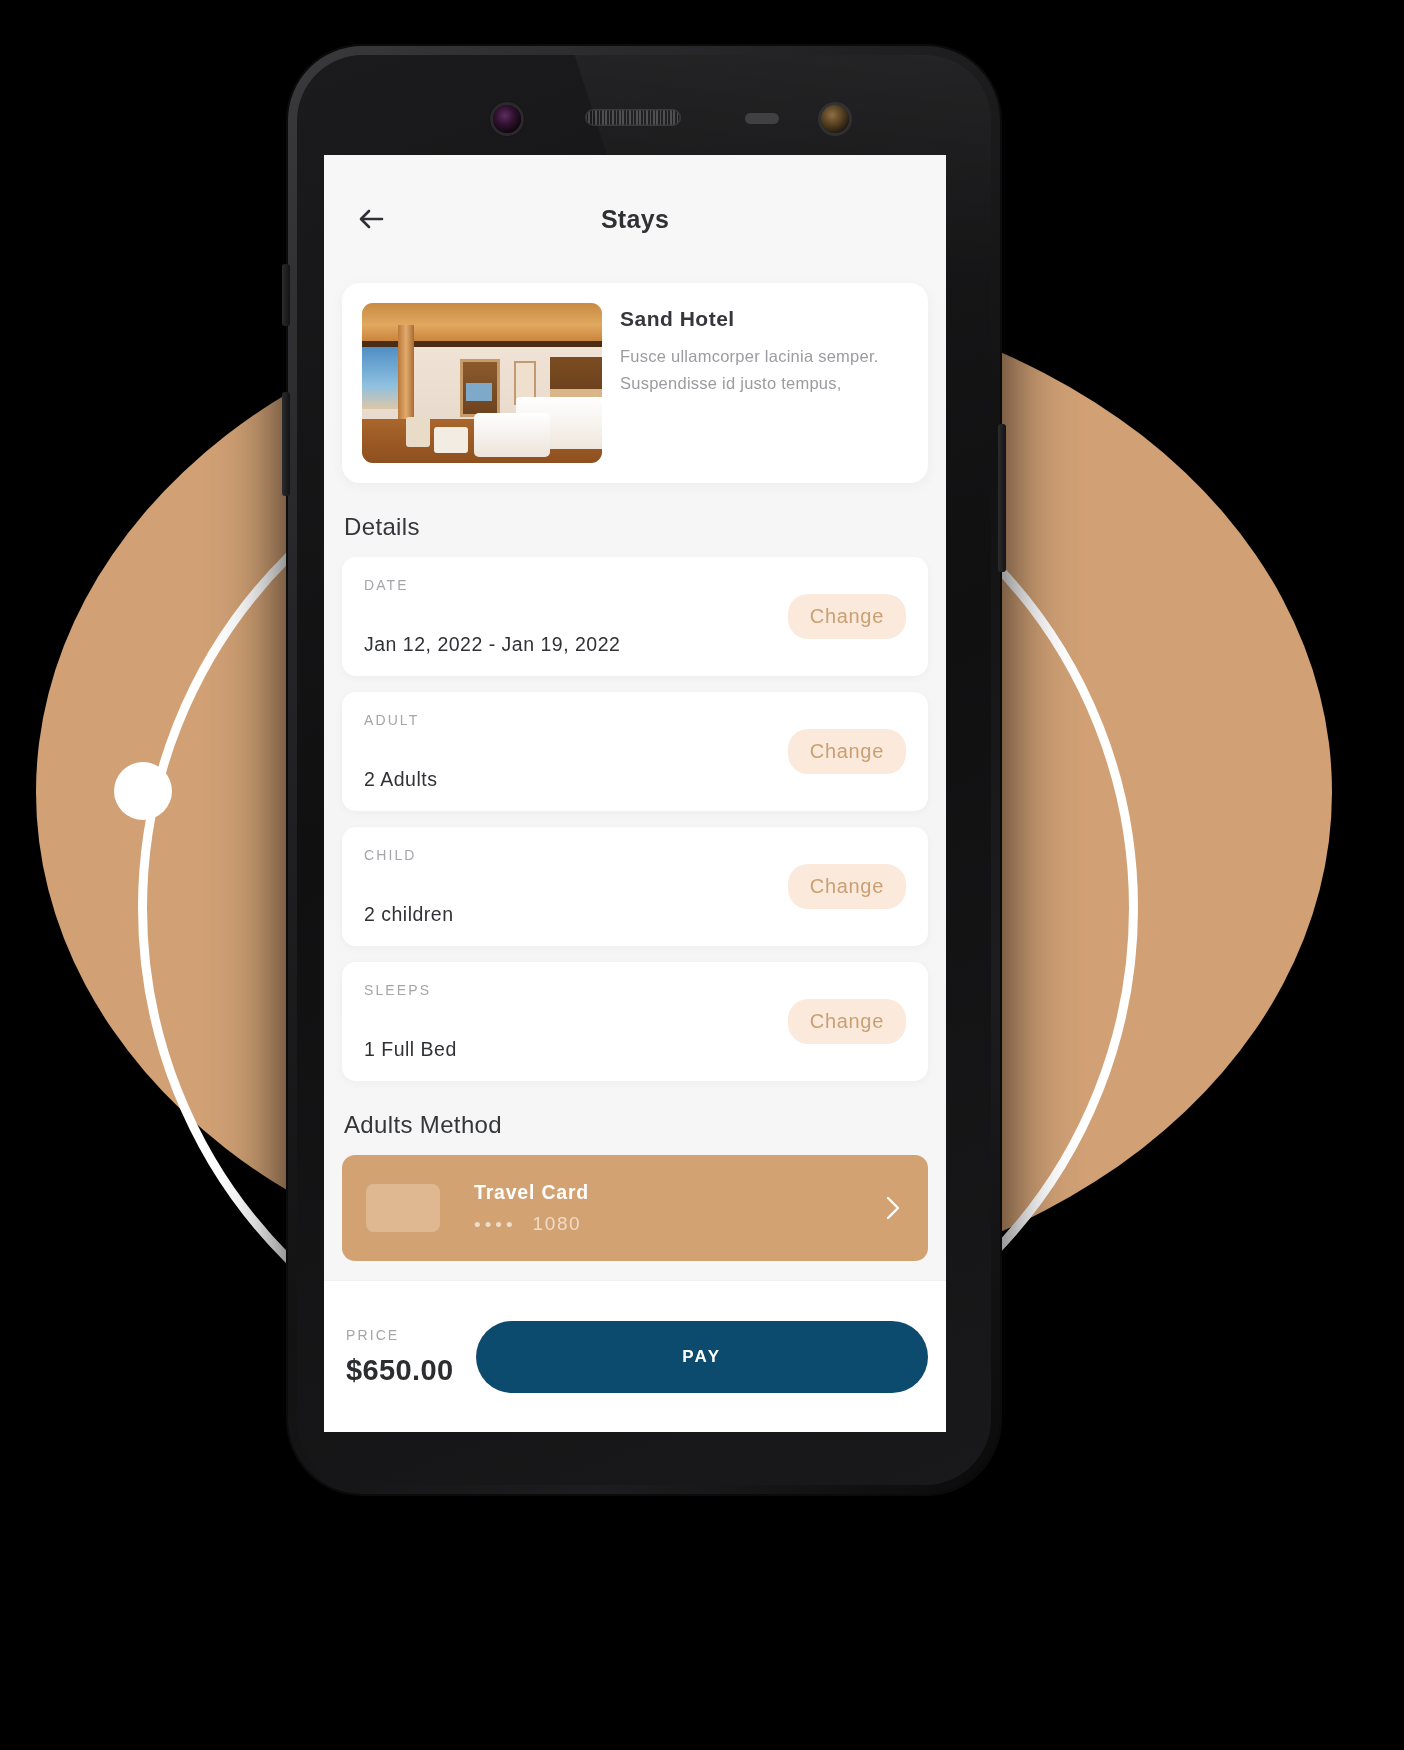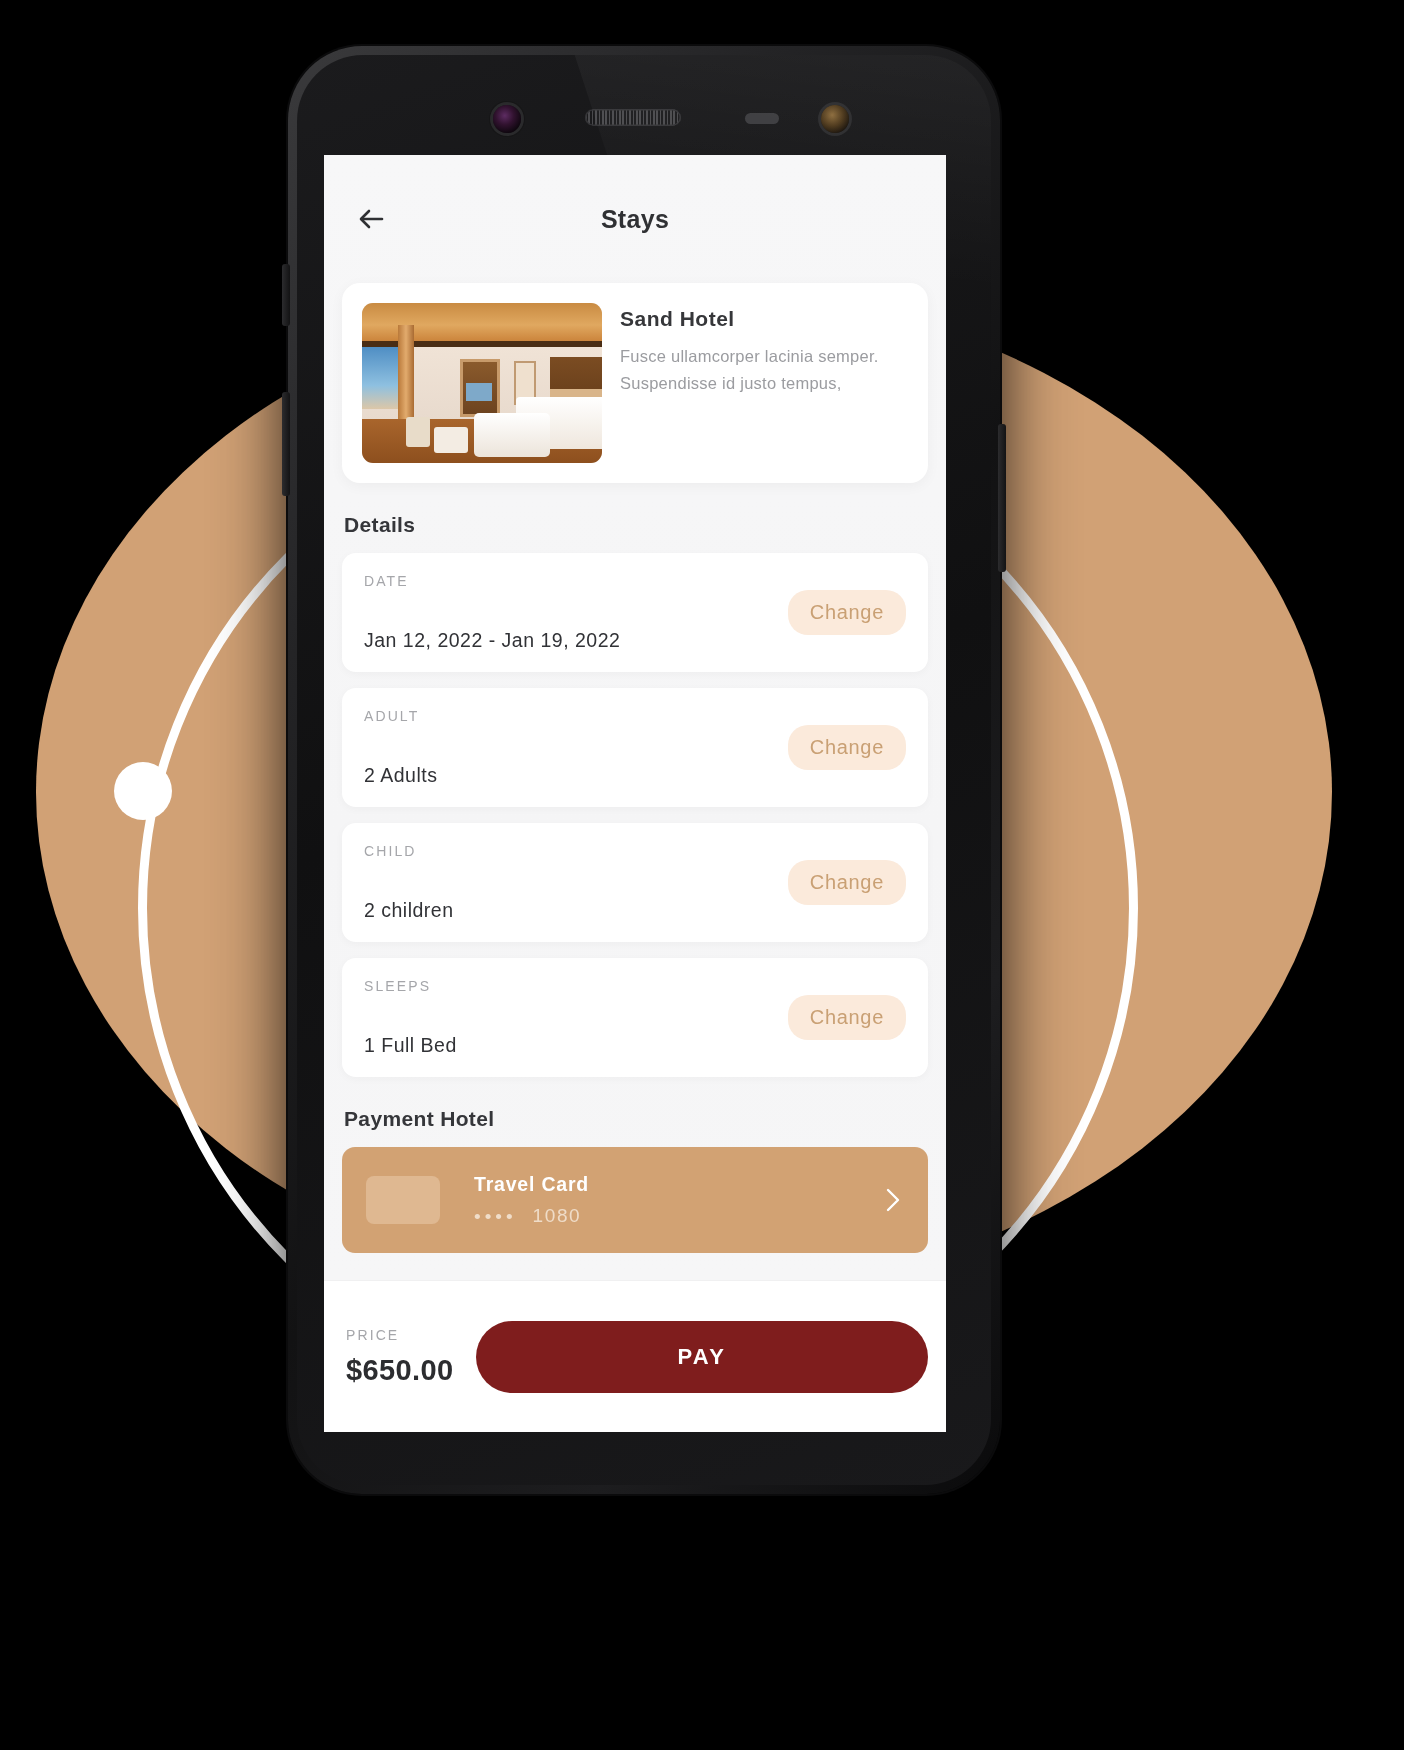--- a/index.html
+++ b/index.html
@@ -276,22 +276,22 @@
   }
   #hotel-desc {
     font-size: 16.5px;
     line-height: 1.62;
     color: #9b9ca0;
     letter-spacing: 0.25px;
   }
 
   
   .section-heading {
-    font-size: 21px;
-    font-weight: bold;
+    font-size: 24px;
+    font-weight: normal;
     color: #35363a;
     letter-spacing: 0.35px;
     margin: 30px 0 16px 2px;
   }
 
   
   .detail-row {
     background: #ffffff;
     border-radius: 14px;
     padding: 20px 22px;
@@ -400,24 +400,24 @@
     font-size: 29px;
     font-weight: bold;
     color: #2c2d30;
     letter-spacing: 0.4px;
   }
   #pay-button {
     flex: 1 1 auto;
     height: 72px;
     border: none;
     border-radius: 36px;
-    background: #7f1d1d;
+    background: #0c4a6e;
     color: #ffffff;
     font-family: inherit;
-    font-size: 22px;
+    font-size: 17px;
     font-weight: bold;
     letter-spacing: 2.4px;
     cursor: pointer;
   }
 </style>
 </head>
 <body>
 
 <div id="backdrop">
   <div id="tan-circle"></div>
@@ -509,21 +509,21 @@
         </div>
 
         <div class="detail-row">
           <div class="detail-left">
             <div class="detail-label">SLEEPS</div>
             <div class="detail-value">1 Full Bed</div>
           </div>
           <button class="change-btn">Change</button>
         </div>
 
-        <div class="section-heading">Payment Hotel</div>
+        <div class="section-heading">Adults Method</div>
 
         <div id="travel-card">
           <div id="card-chip"></div>
           <div id="card-text">
             <div id="card-name">Travel Card</div>
             <div id="card-number-line">
               <span id="card-dots">••••</span>
               <span id="card-last4">1080</span>
             </div>
           </div>

